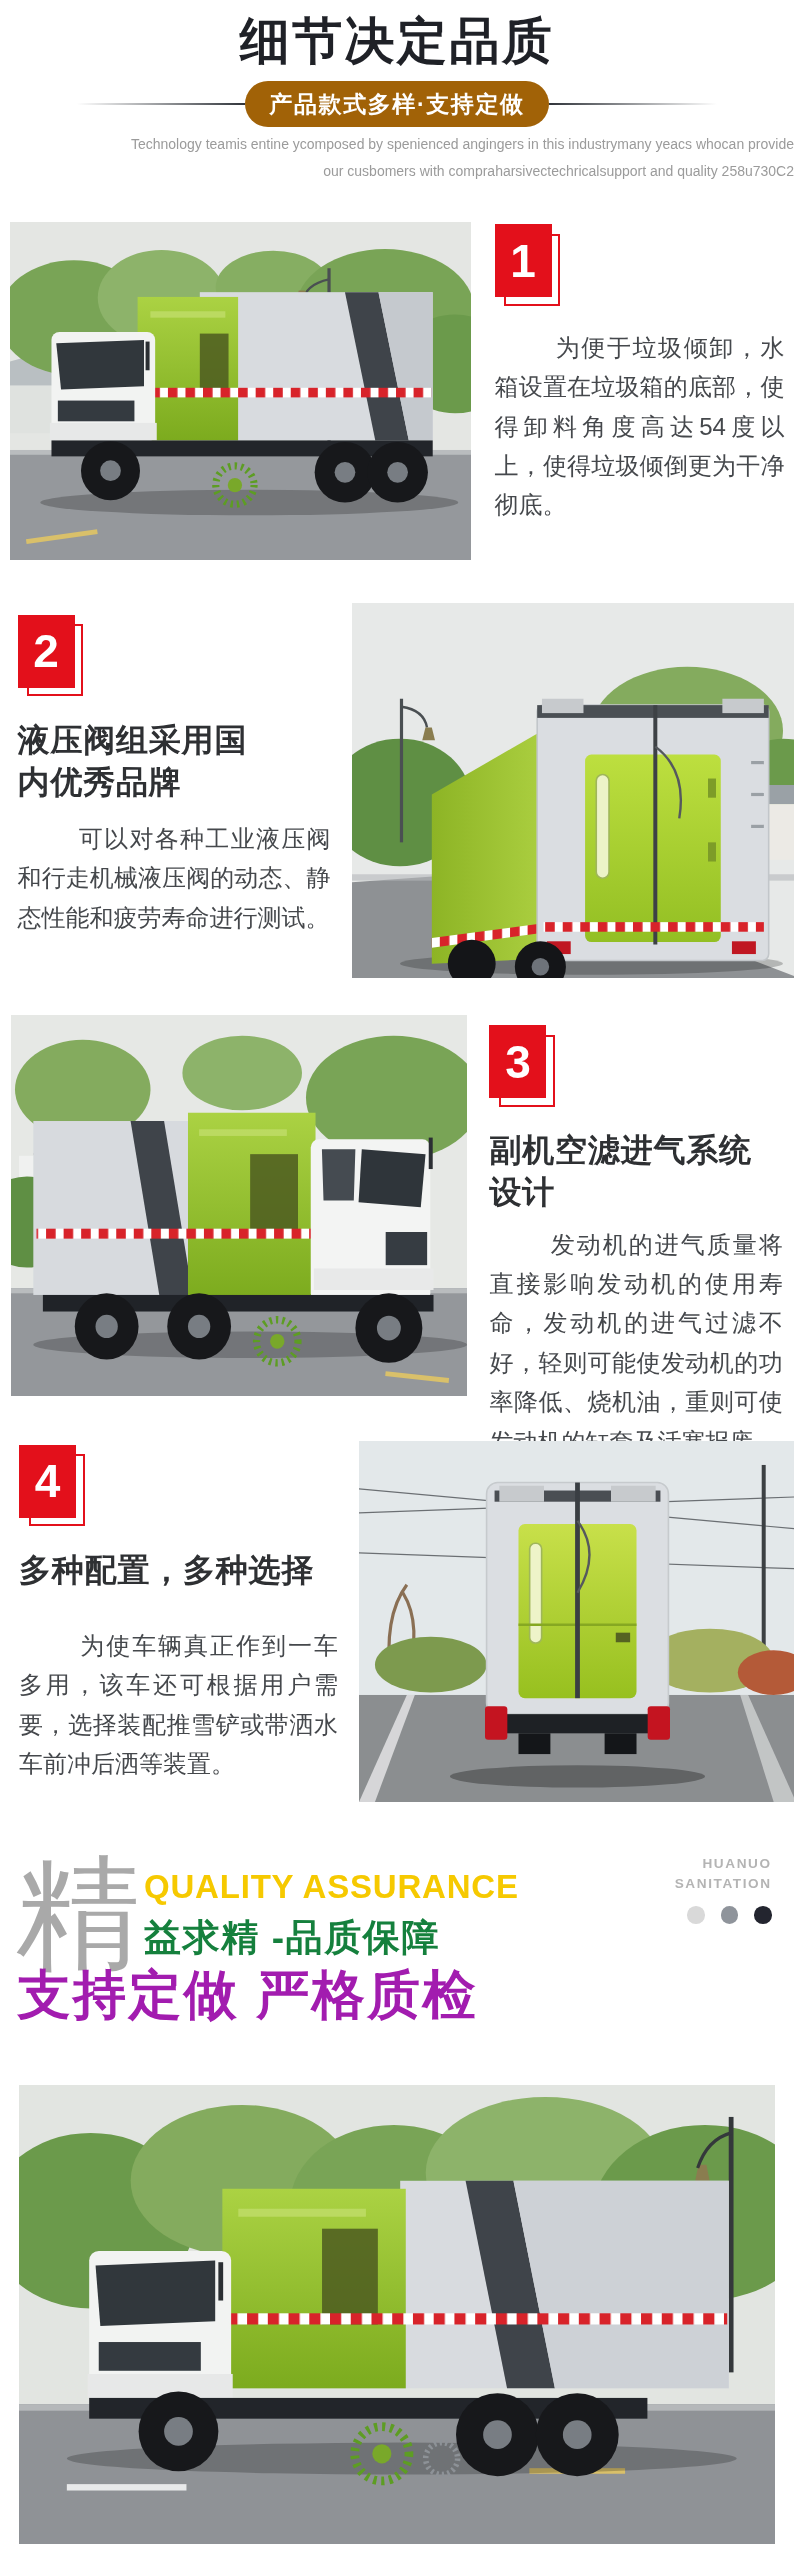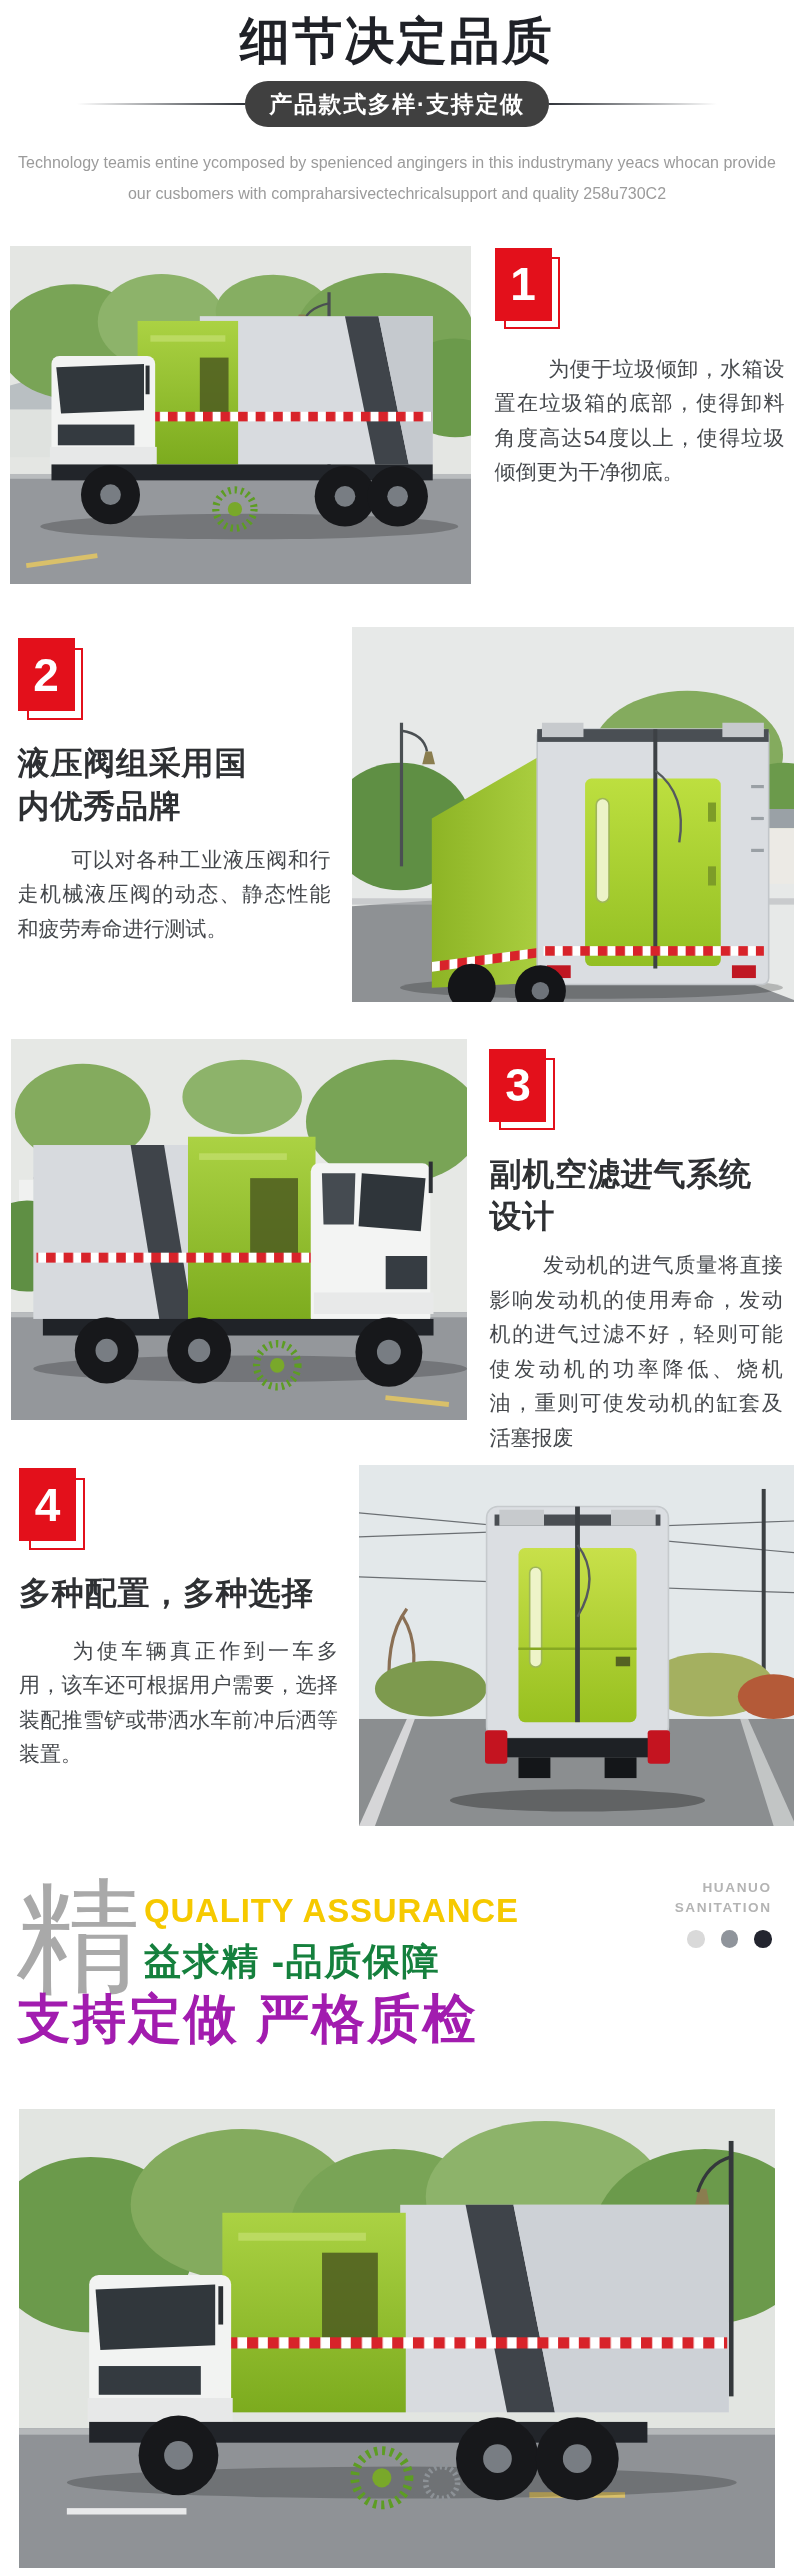--- a/index.html
+++ b/index.html
@@ -6,56 +6,56 @@
   body{width:798px;font-family:"Liberation Sans","DejaVu Sans",sans-serif;color:#333;}
   .page{width:794px;overflow:hidden;background:#fff;}
 
   
   .header{padding-top:12.8px;text-align:center;}
   .page-title{font-size:50px;font-weight:900;color:#1f2127;letter-spacing:2.4px;line-height:1.15;}
   .banner-row{margin-top:11.2px;display:flex;align-items:center;justify-content:center;}
   .banner-line{height:2.4px;width:168px;}
   .banner-line.left{background:linear-gradient(to left,#30343a,rgba(255,255,255,0));}
   .banner-line.right{background:linear-gradient(to right,#30343a,rgba(255,255,255,0));}
-  .banner-pill{background:#404040;color:#fff;font-size:23px;font-weight:700;letter-spacing:1.6px;
+  .banner-pill{background:#a16207;color:#fff;font-size:23px;font-weight:700;letter-spacing:1.6px;
     padding:7.2px 24px;border-radius:24px;white-space:nowrap;}
-  .intro{margin-top:20px;color:#9b9b9b;font-size:16px;line-height:1.95;}
+  .intro{margin-top:4px;color:#9b9b9b;font-size:14px;line-height:1.95;text-align:right;}
 
   
   .sec{display:flex;align-items:flex-start;}
   .figure{position:relative;overflow:hidden;background:#e7e9e6;flex:0 0 auto;}
   .figure svg{display:block;width:100%;height:100%;}
   .txt{flex:1 1 auto;}
 
   .badge{position:relative;width:73px;height:85px;margin-bottom:19px;}
   .badge-outline{position:absolute;left:9.6px;top:9.6px;width:56px;height:72px;background:#fff;border:2.4px solid #e3101b;box-sizing:border-box;}
   .badge-fill{position:absolute;left:0;top:0;width:57px;height:73px;background:#e3101b;color:#fff;
     display:flex;align-items:center;justify-content:center;font-size:46px;font-weight:800;}
   .sec-title{font-size:32px;font-weight:800;color:#2e3033;line-height:1.32;letter-spacing:0.8px;}
-  .sec-body{margin-top:16px;font-size:21px;line-height:1.64;color:#45484c;text-align:justify;text-indent:2.55em;font-weight:500;}
+  .sec-body{margin-top:16px;font-size:24px;line-height:1.64;color:#45484c;text-align:justify;text-indent:2.55em;font-weight:500;}
 
   .sec1{margin-top:37px;height:338px;padding:0 9.6px;}
   .sec1 .figure{width:461px;height:338px;}
   .sec1 .txt{padding-left:24px;padding-top:1.6px;}
 
   .sec2{margin-top:43px;height:375px;}
   .sec2 .txt{padding-left:17.6px;padding-right:21px;width:313px;flex:0 0 auto;padding-top:11.2px;}
   .sec2 .figure{width:447px;height:375px;margin-left:auto;}
   .sec2 .sec-title{max-width:241px;}
 
   .sec3{margin-top:37px;height:381px;}
   .sec3 .figure{width:456px;height:381px;margin-left:11.2px;}
   .sec3 .txt{padding-left:22.3px;padding-right:11.2px;padding-top:9.6px;}
   .sec3 .sec-title{max-width:274px;}
   .sec3 .sec-body{margin-top:11.2px;}
 
   .sec4{margin-top:45px;height:361px;}
   .sec4 .txt{padding-left:19px;padding-right:21px;width:319px;flex:0 0 auto;padding-top:3.2px;}
   .sec4 .figure{width:437px;height:361px;margin-left:auto;}
-  .sec4 .sec-body{margin-top:19px;}
+  .sec4 .sec-body{margin-top:35px;}
 
   
   .assure{position:relative;margin-top:45px;height:198px;padding:0 19px;}
   .jing{position:absolute;left:16px;top:3.2px;font-size:124px;line-height:1;color:#a9a9a9;font-weight:400;}
   .qa-block{position:absolute;left:144px;top:21px;}
   .qa-en{color:#f6c900;font-size:33px;font-weight:800;letter-spacing:0.8px;}
   .qa-cn{margin-top:6.4px;font-size:37px;font-weight:700;color:#15803d;letter-spacing:1.6px;}
   .brand{position:absolute;right:22.3px;top:6.4px;text-align:right;color:#b4b4b4;font-size:13.6px;font-weight:700;letter-spacing:1.6px;line-height:1.5;}
   .dots{position:absolute;right:22.3px;top:59px;display:flex;gap:16px;}
   .dot{width:17.6px;height:17.6px;border-radius:50%;}

